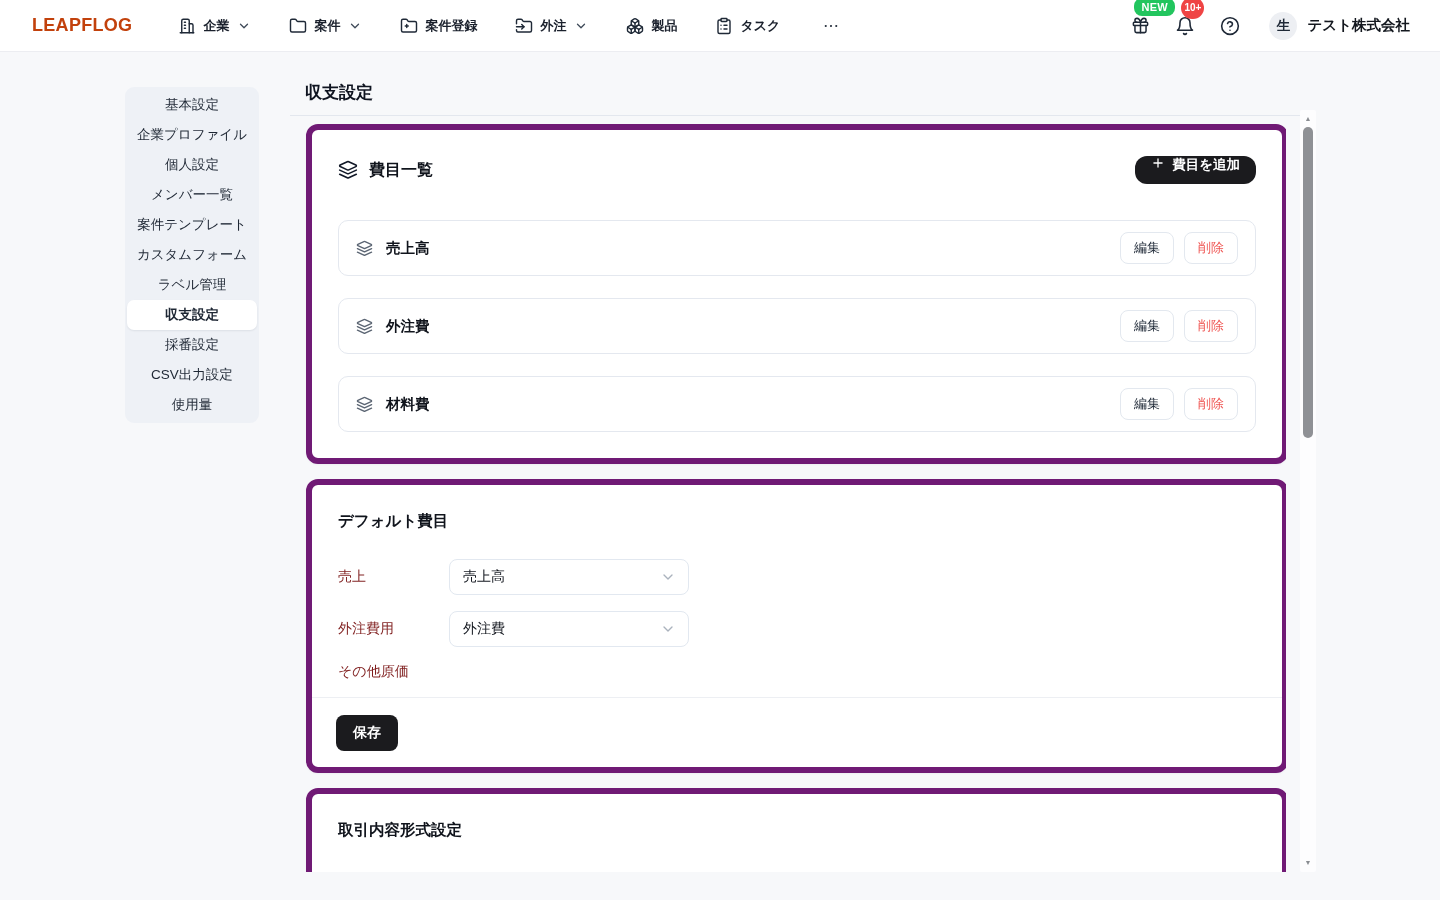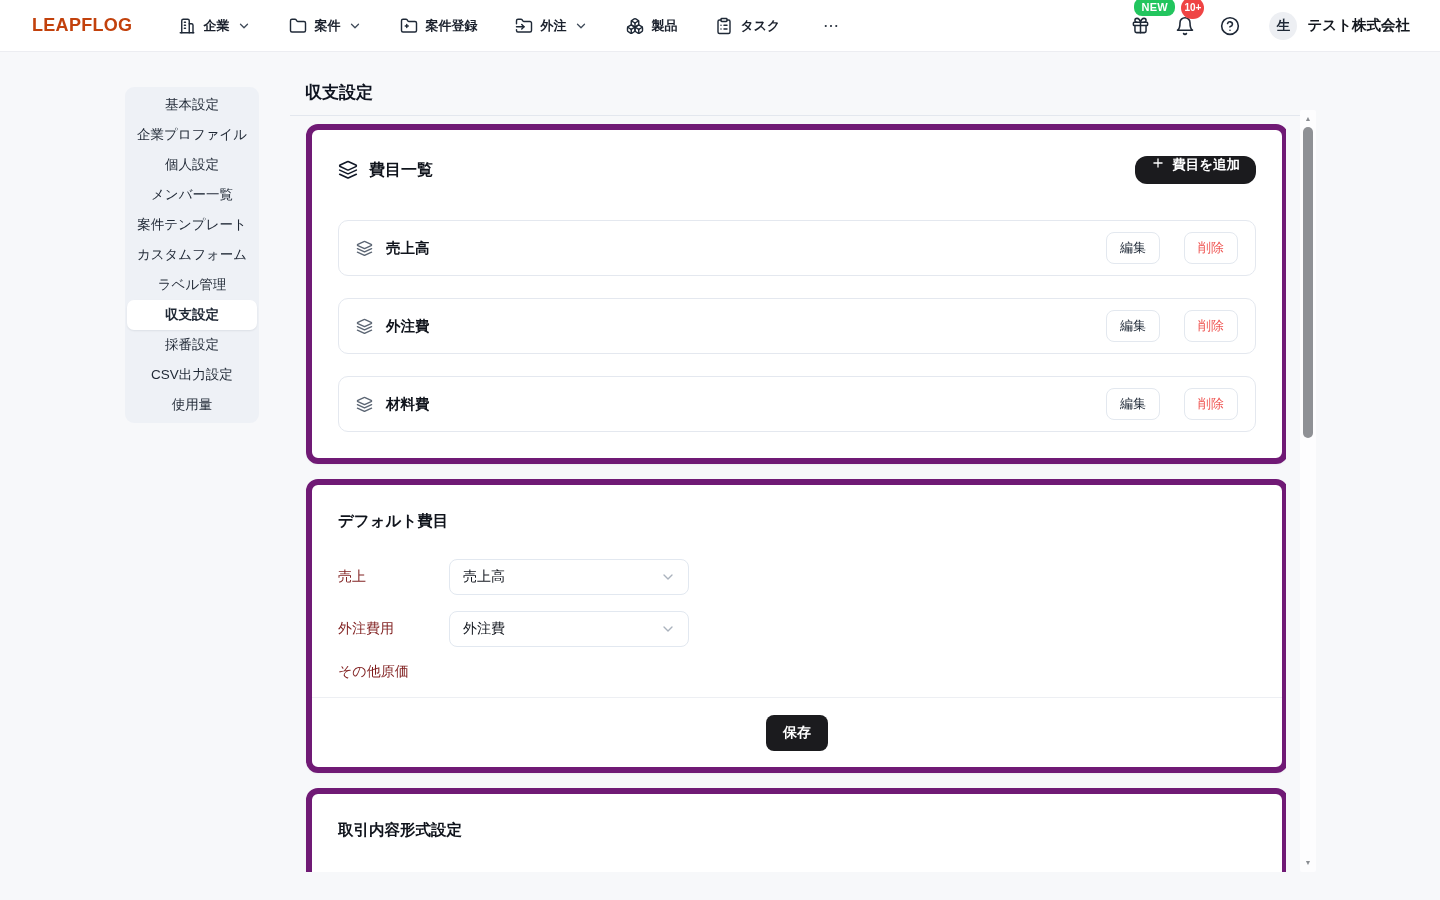--- a/index.html
+++ b/index.html
@@ -44,37 +44,37 @@
   .card-head { display:flex; align-items:center; justify-content:space-between; }
   .card-head-left { display:flex; align-items:center; gap:11px; }
   .card-head-left .licon { color:#111827; }
   .card-title { font-size:16px; font-weight:700; color:#10141c; }
   .btn-dark { display:flex; align-items:flex-start; gap:7px; height:28px; padding:0 16px; background:#1b1b1e; color:#fff; border:none; border-radius:12px; font-size:13.5px; font-weight:600; cursor:pointer; font-family:inherit; }
   .rows { margin-top:36px; }
   .expense-row { height:56px; border:1px solid #e4e8ef; border-radius:10px; display:flex; align-items:center; padding:0 17px; margin-bottom:22px; background:#fff; }
   .expense-row:last-child { margin-bottom:0; }
   .expense-row .ricon { color:#5b6573; }
   .row-label { margin-left:13px; font-size:14.5px; font-weight:600; color:#10141c; }
-  .row-actions { margin-left:auto; display:flex; gap:24px;padding-left:24px; }
+  .row-actions { margin-left:auto; display:flex; gap:10px;padding-left:24px; }
   .btn-sm { height:32px; padding:0 13px; border:1px solid #e3e8ef; border-radius:8px; background:#fff; font-size:13px; font-weight:500; color:#1f2937; cursor:pointer; font-family:inherit; }
   .btn-sm.danger { color:#ef5350; }
 
   
   .card-defaults { margin-top:15px; }
   .card-defaults-body { padding:26px 26px 0; }
   .section-title { font-size:15.5px; font-weight:700; color:#10141c; }
   .section-desc { margin-top:9px; font-size:13.5px; color:#6b7280; }
   .fields { margin-top:27px; }
   .field-row { display:flex; align-items:center; margin-bottom:16px; }
   .field-label { width:111px; font-size:14px; color:#7f1d1d; }
   .select { width:240px; height:36px; border:1px solid #e2e8f0; border-radius:8px; background:#fff; display:flex; align-items:center; justify-content:space-between; padding:0 12px 0 13px; cursor:pointer; }
   .select-value { font-size:14px; color:#10141c; }
   .select .chev { color:#aab2bd; }
   .card-divider { border-top:1px solid #edeff3; margin-top:7px; }
-  .card-footer { height:69px; display:flex; align-items:center; justify-content:center; padding:0 24px; }
+  .card-footer { height:69px; display:flex; align-items:center; justify-content:flex-start; padding:0 24px; }
   .btn-save { height:36px; padding:0 17px; background:#1b1b1e; color:#fff; border:none; border-radius:8px; font-size:14px; font-weight:600; cursor:pointer; font-family:inherit; }
 
   
   .card-transaction { margin-top:15px; padding:26px; height:200px; }
 
   
   .scrollbar { position:absolute; left:1010px; top:58px; width:16px; height:762px; background:#fdfdfe; border-radius:2px; }
   .sb-arrow { position:absolute; left:0; width:16px; text-align:center; color:#8a8d92; font-size:7px; line-height:10px; cursor:pointer; }
   .sb-up { top:4px; }
   .sb-down { bottom:4px; }

